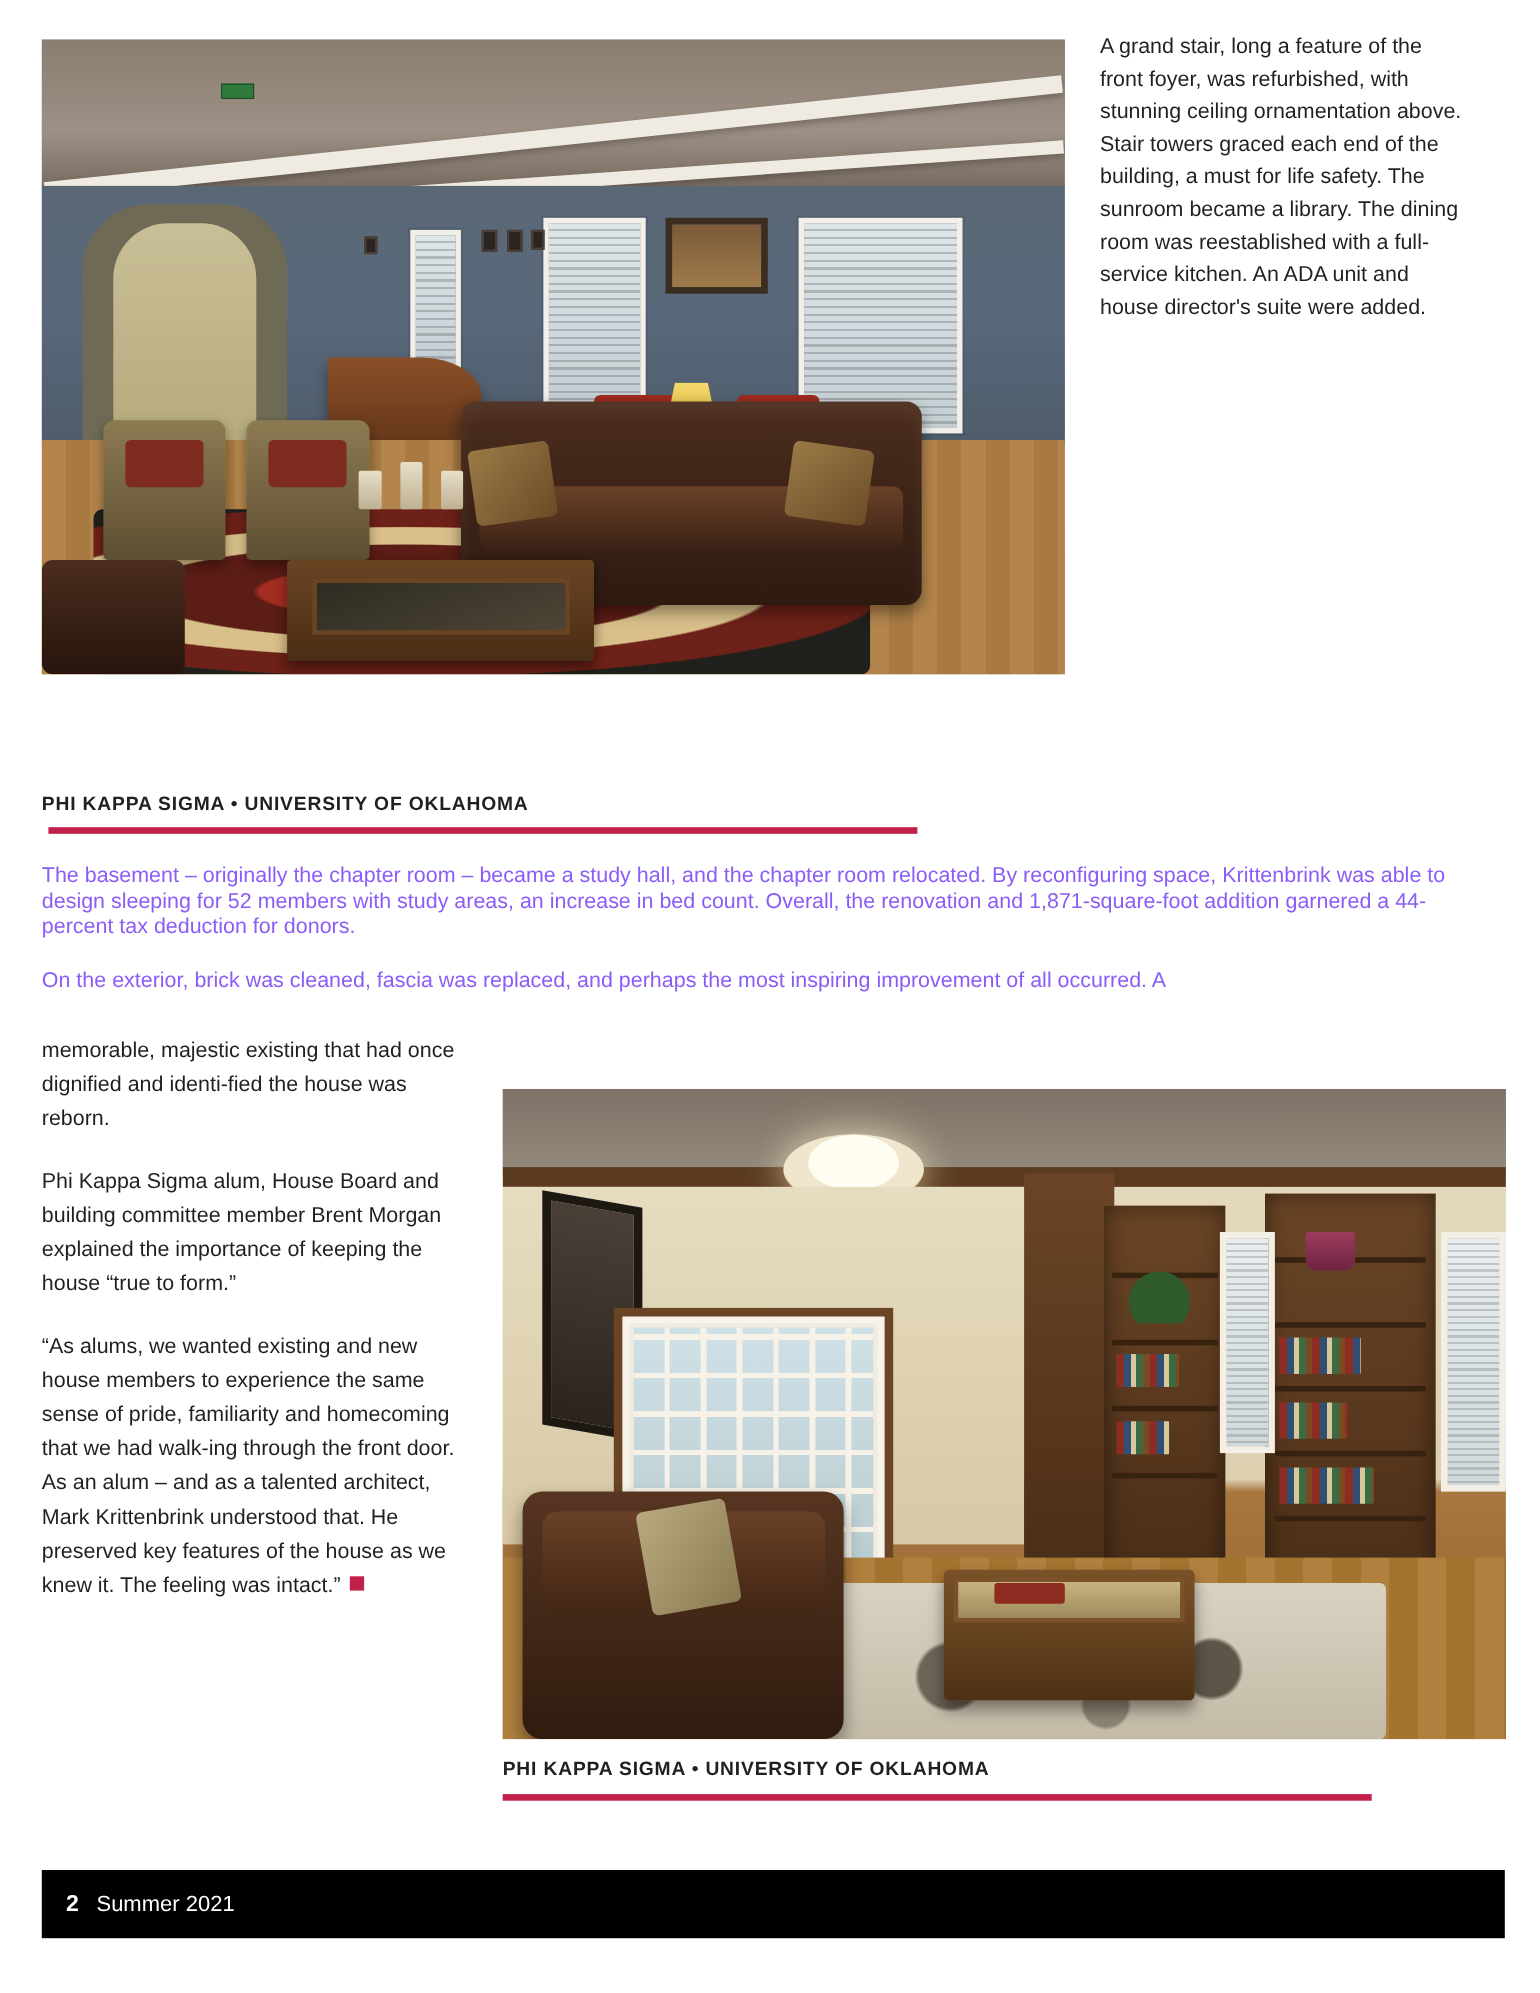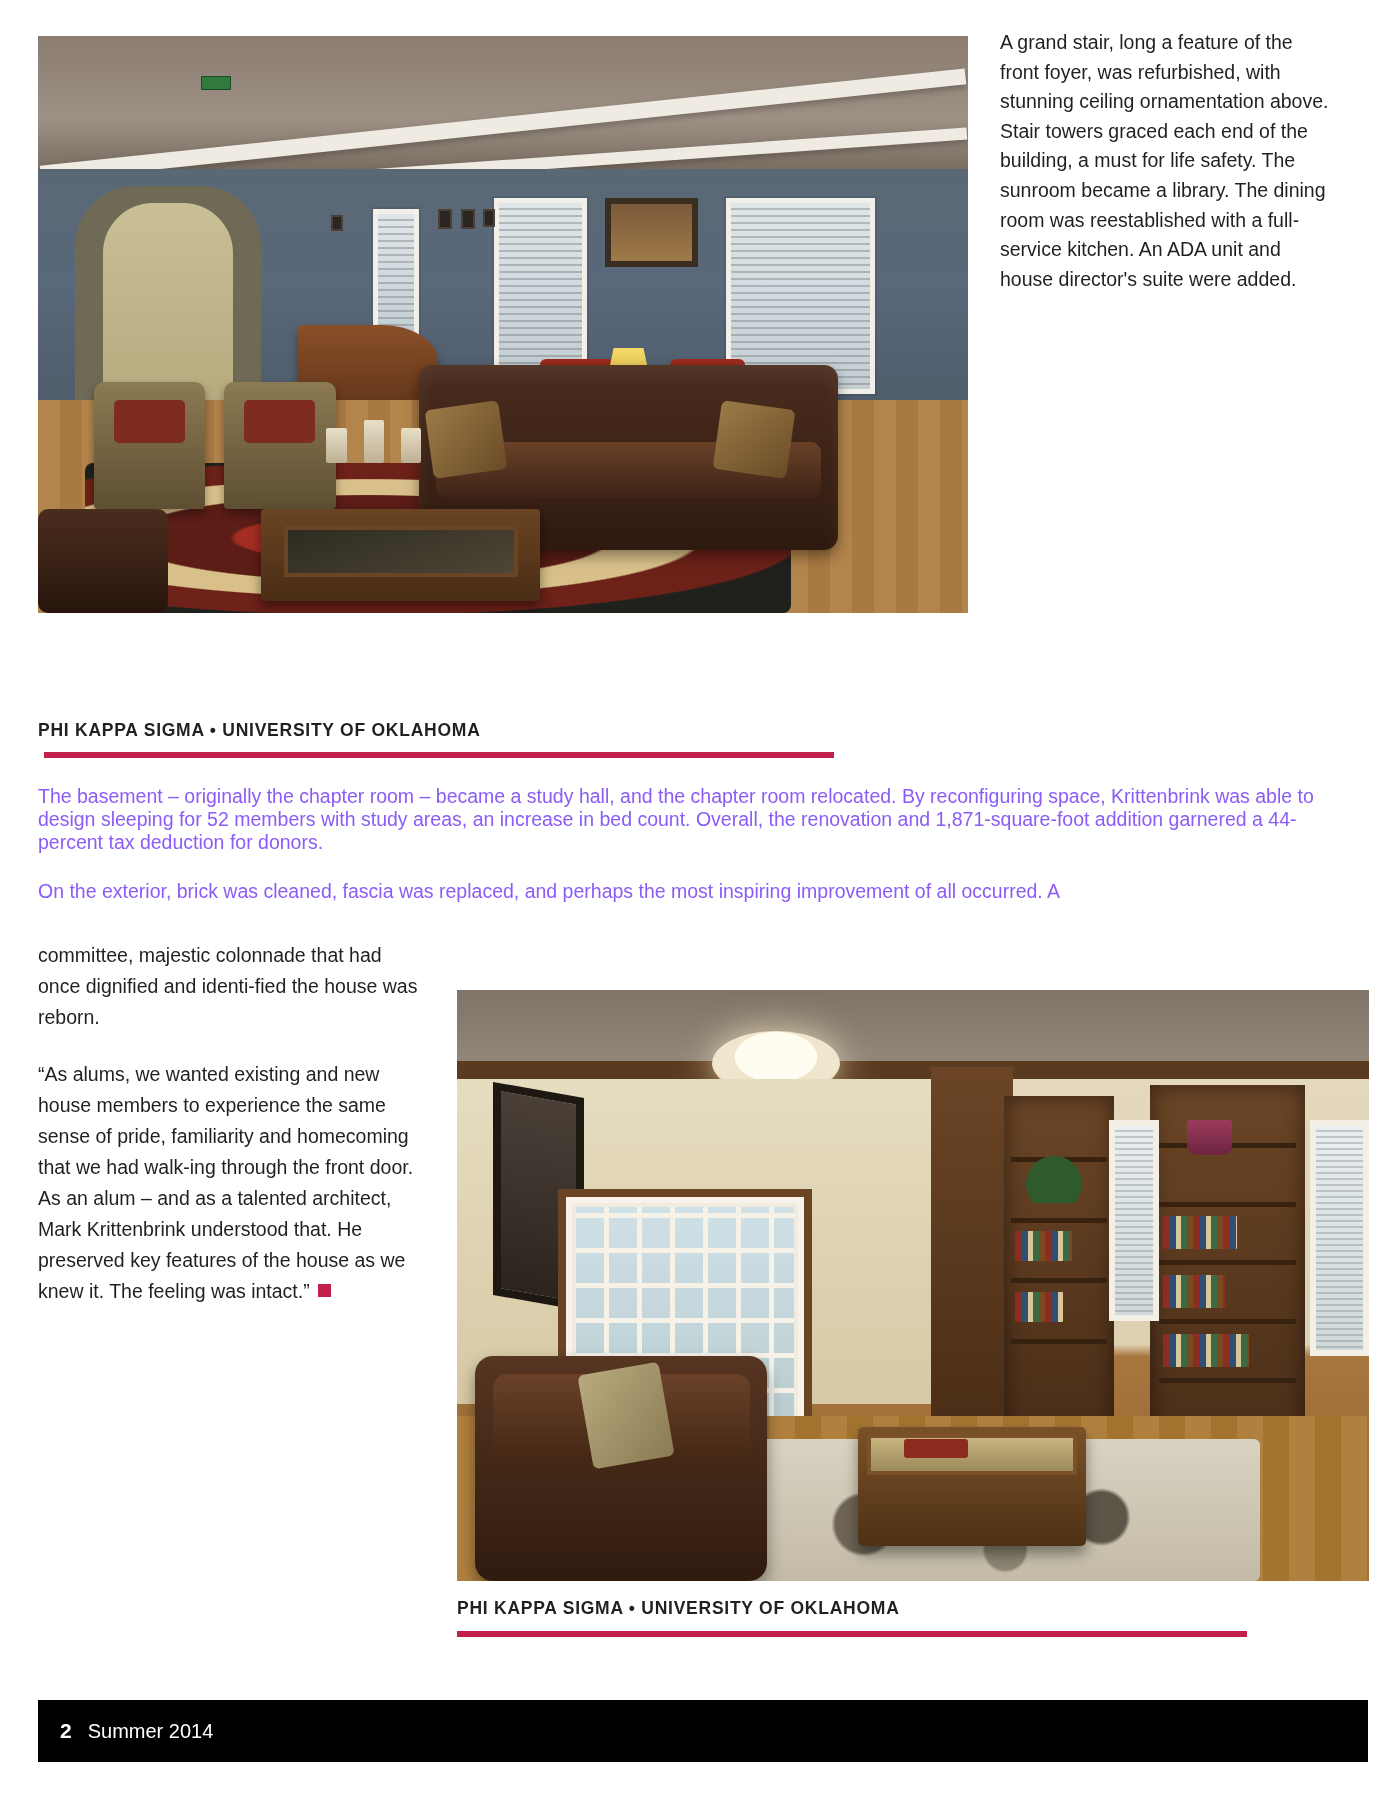--- a/index.html
+++ b/index.html
@@ -471,21 +471,22 @@
   <div class="rule1"></div>
 
   <div class="col-right-top">
     <p>A grand stair, long a feature of the front foyer, was refurbished, with stunning ceiling ornamentation above. Stair towers graced each end of the building, a must for life safety. The sunroom became a library. The dining room was reestablished with a full-service kitchen. An ADA unit and house director's suite were added.</p>
   </div>
 
   <div class="para-wide pw1">The basement – originally the chapter room – became a study hall, and the chapter room relocated. By reconfiguring space, Krittenbrink was able to design sleeping for 52 members with study areas, an increase in bed count. Overall, the renovation and 1,871-square-foot addition garnered a 44-percent tax deduction for donors.</div>
   <div class="para-wide pw2">On the exterior, brick was cleaned, fascia was replaced, and perhaps the most inspiring improvement of all occurred. A</div>
 
   <div class="col-left-lower">
-    <p>committee, majestic colonnade that had once dignified and identi-fied the house was reborn.</p>
+    <p>memorable, majestic existing that had once dignified and identi-fied the house was reborn.</p>
+    <p>Phi Kappa Sigma alum, House Board and building committee member Brent Morgan explained the importance of keeping the house “true to form.”</p>
     <p><span>“As alums, we wanted existing and new house members to experience the same sense of pride, familiarity and homecoming that we had walk-ing through the front door. As an alum – and as a talented architect, Mark Krittenbrink understood that. He preserved key features of the house as we knew it. The feeling was intact.”</span><span class="end-mark"></span></p>
   </div>
 
   <div class="bottom-photo-wrap">
     <div class="photo p2">
       <div class="ceil"></div>
       <div class="crown"></div>
       <div class="light"></div>
       <div class="wallL"></div>
       <div class="mirror"></div>
@@ -533,16 +534,16 @@
     </div>
   </div>
 
   <div class="caption2">
     <span class="caption-text">PHI KAPPA SIGMA  •  UNIVERSITY OF OKLAHOMA</span>
   </div>
   <div class="rule2"></div>
 
   <div class="footer-bar">
     <span class="footer-pg">2</span>
-    <span class="footer-issue">Summer 2014</span>
+    <span class="footer-issue">Summer 2021</span>
   </div>
 
 </div>
 
 </body></html>

